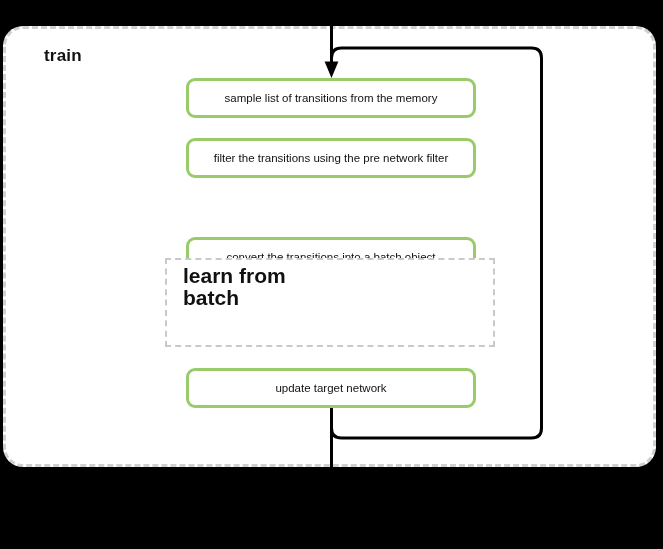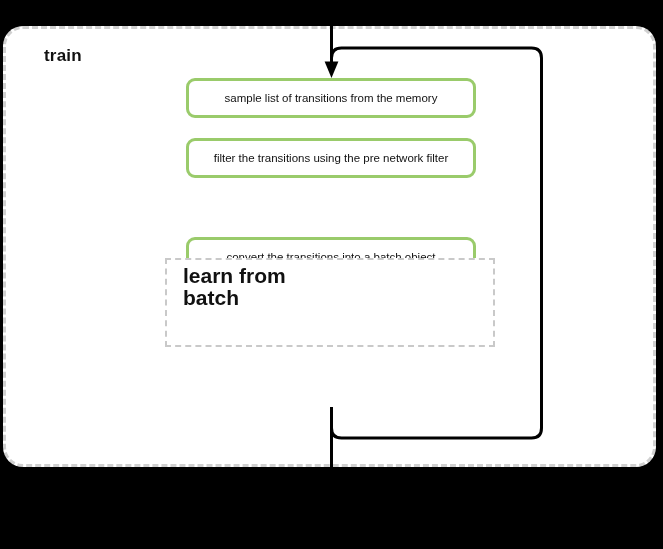--- a/index.html
+++ b/index.html
@@ -127,15 +127,18 @@
     <span>sample list of transitions from the memory</span>
   </div>
   <div class="step-box step-3">
     <span>convert the transitions into a batch object</span>
   </div>
 
   <div class="learn-box">
     <div class="learn-box-label">learn from batch</div>
   </div>
 
+  <div class="step-box step-final">
+    <span>update target network</span>
+  </div>
 
 
 </div>
 
 </body></html>

